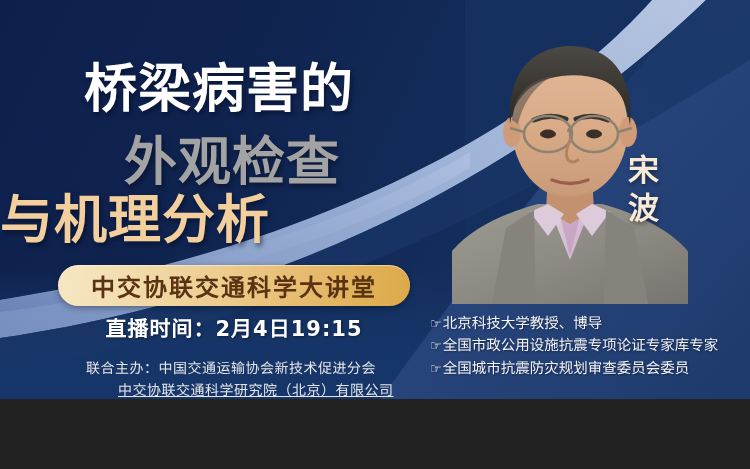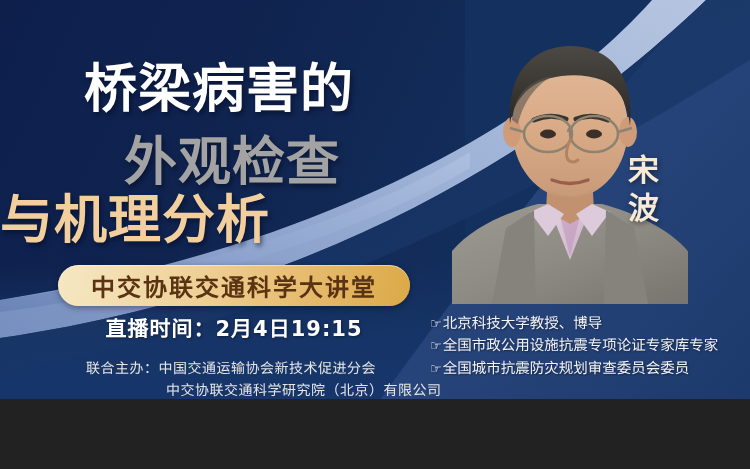--- a/index.html
+++ b/index.html
@@ -129,21 +129,21 @@
   .organizers {
     position: absolute;
     left: 86px;
     top: 357px;
     color: #e5e5e5;
     font-size: 14px;
     line-height: 1.6;
     letter-spacing: 0.5px;
     white-space: nowrap;
   }
-  .org-line2 { margin-left: 80px; }
+  .org-line2 { margin-left: 32px; text-decoration: underline; }
 
   
   .speaker-name {
     position: absolute;
     left: 628px;
     top: 152px;
     color: #f7ead6;
     font-size: 31px;
     font-weight: 700;
     line-height: 1.22;

